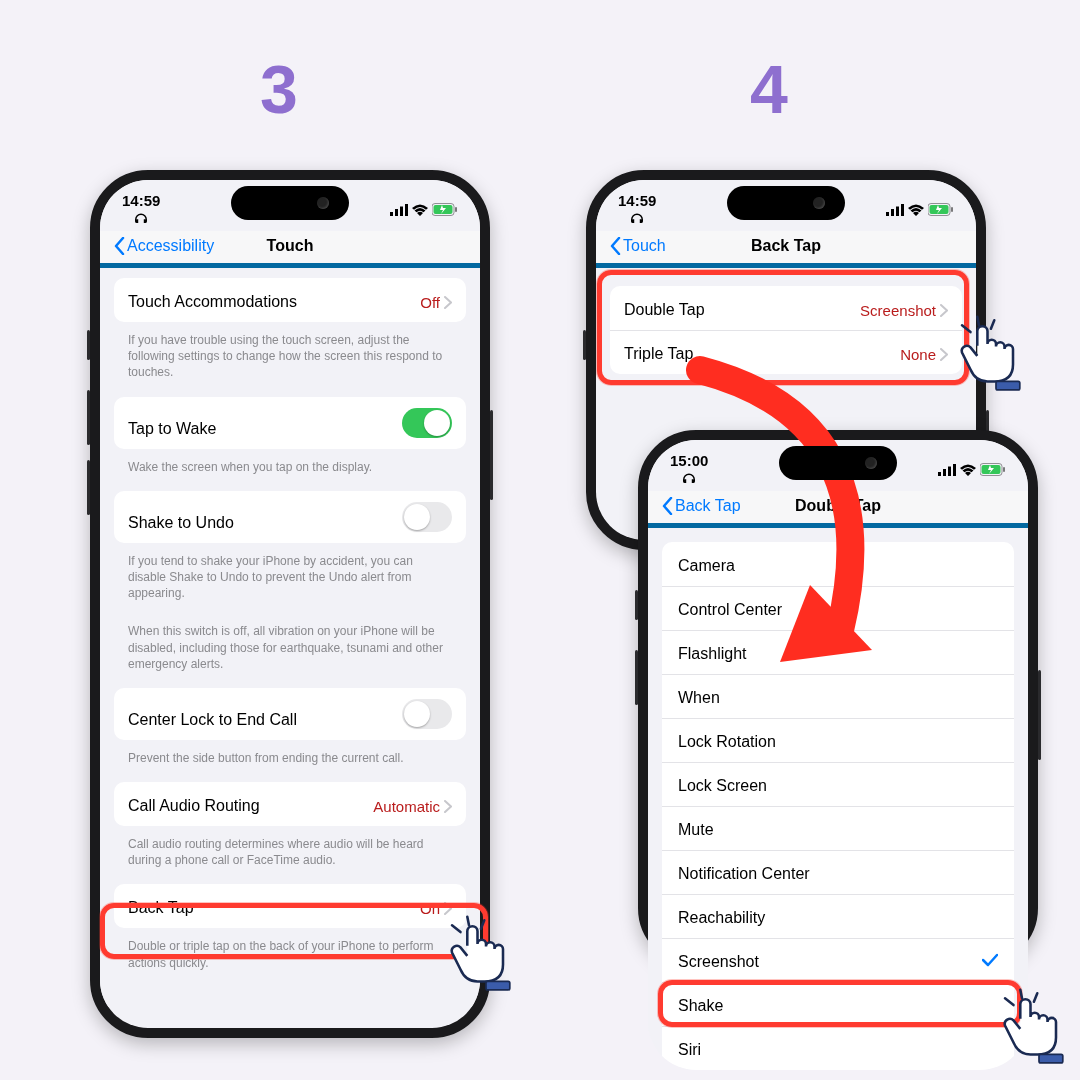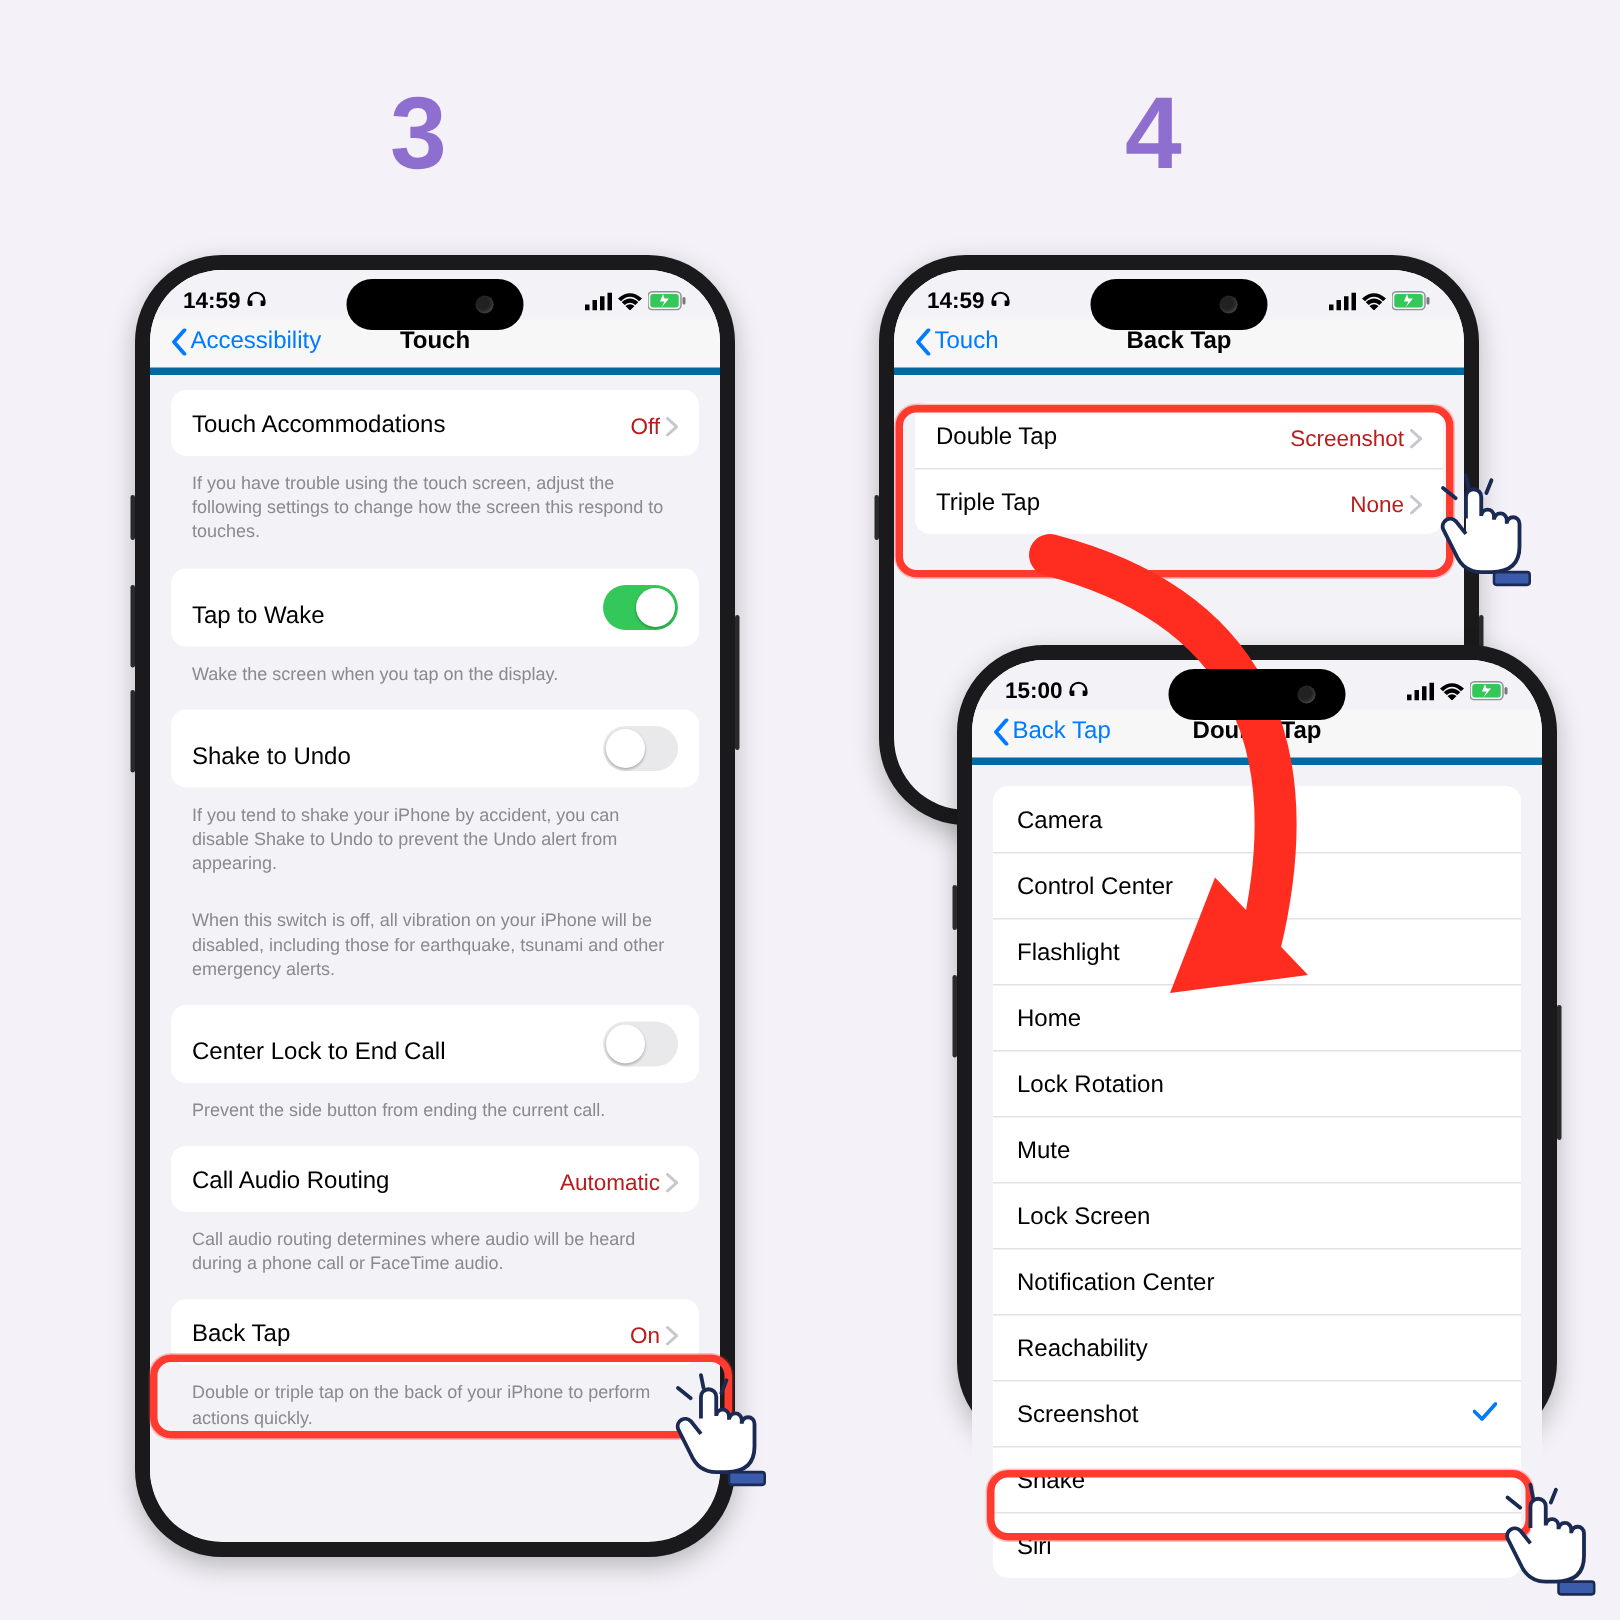--- a/index.html
+++ b/index.html
@@ -8,21 +8,21 @@
   .step-num { position: absolute; font-size: 68px; font-weight: 800; color: #8e6fcf; }
 
   
   .phone { position: absolute; width: 400px; border: 10px solid #1a1a1c; border-radius: 58px; background: #000; box-shadow: 0 6px 18px rgba(0,0,0,.25); }
   .phone.small { width: 400px; }
   .screen { background: #f2f2f7; border-radius: 48px; overflow: hidden; position: relative; }
   .notch { position: absolute; top: 6px; left: 50%; transform: translateX(-50%); width: 118px; height: 34px; background: #000; border-radius: 20px; z-index: 5; }
   .notch::after { content:""; position:absolute; right:20px; top:11px; width:12px; height:12px; border-radius:50%; background:#222; box-shadow: inset -1px -1px 2px #444; }
 
   .status { display:flex; justify-content:space-between; align-items:center; padding: 12px 22px 4px; font-size: 15px; font-weight:600; color:#000; background:#f2f2f7; }
-  .status .left { display:flex; align-items:center; gap:4px; }
+  .status .left { display:flex; align-items:center; gap:4px;flex-direction:column; }
   .status .right { display:flex; align-items:center; gap:4px; }
   .headphone-icon svg, .signal-icon svg, .wifi-icon svg, .battery-icon svg { display:block; }
 
   .nav { display:flex; align-items:center; padding: 6px 8px 8px; background:#f7f7f8; border-bottom:5px solid #0369a1; position:relative; }
   .nav .back { color:#007aff; font-size:16px; display:flex; align-items:center; gap:2px; padding-left:6px; }
   .nav .back svg { width:11px; height:18px; }
   .nav .title { position:absolute; left:0; right:0; text-align:center; font-size:16px; font-weight:600; color:#000; pointer-events:none; }
 
   .content { padding: 10px 10px 20px; background:#f2f2f7; }
   .group { background:#fff; border-radius:10px; margin: 0 4px 4px; overflow:hidden; }
@@ -320,30 +320,30 @@
           <div class="row">
             <span class="label">Camera</span>
           </div>
           <div class="row">
             <span class="label">Control Center</span>
           </div>
           <div class="row">
             <span class="label">Flashlight</span>
           </div>
           <div class="row">
-            <span class="label">Home</span>
+            <span class="label">When</span>
           </div>
           <div class="row">
             <span class="label">Lock Rotation</span>
           </div>
           <div class="row">
+            <span class="label">Lock Screen</span>
+          </div>
+          <div class="row">
             <span class="label">Mute</span>
-          </div>
-          <div class="row">
-            <span class="label">Lock Screen</span>
           </div>
           <div class="row">
             <span class="label">Notification Center</span>
           </div>
           <div class="row">
             <span class="label">Reachability</span>
           </div>
           <div class="row">
             <span class="label">Screenshot</span>
             <span class="check"><svg viewBox="0 0 16 14">

